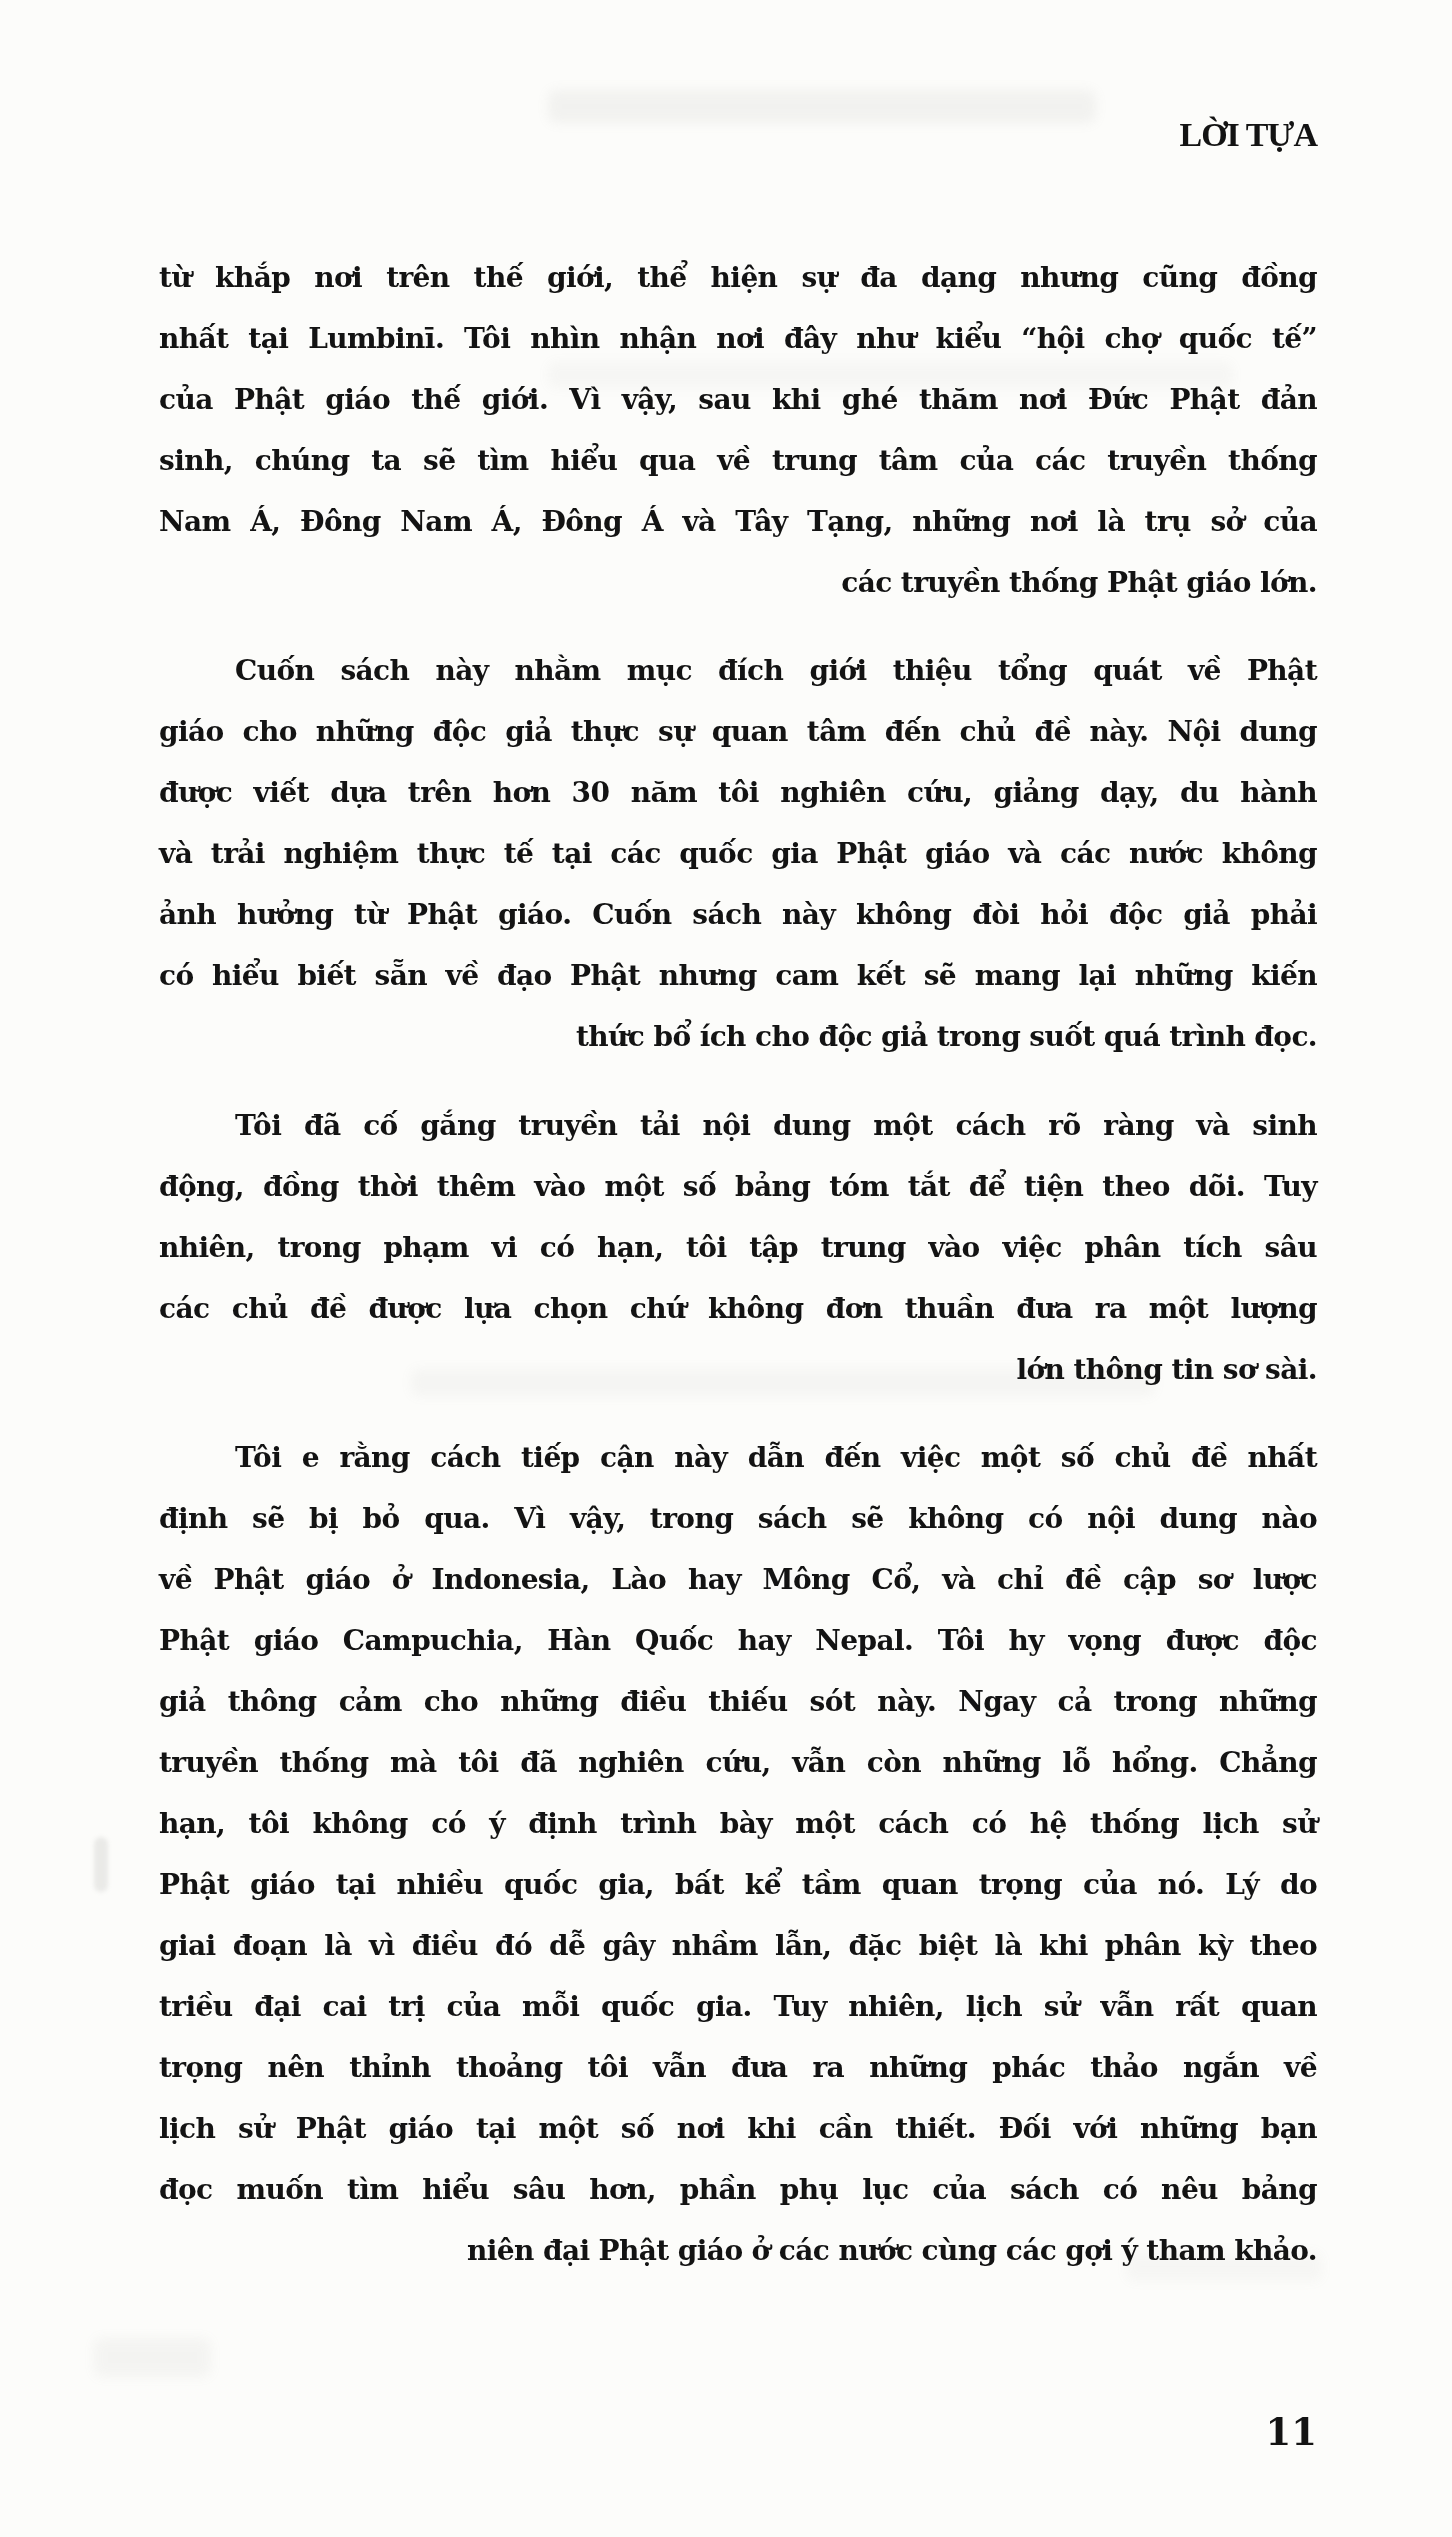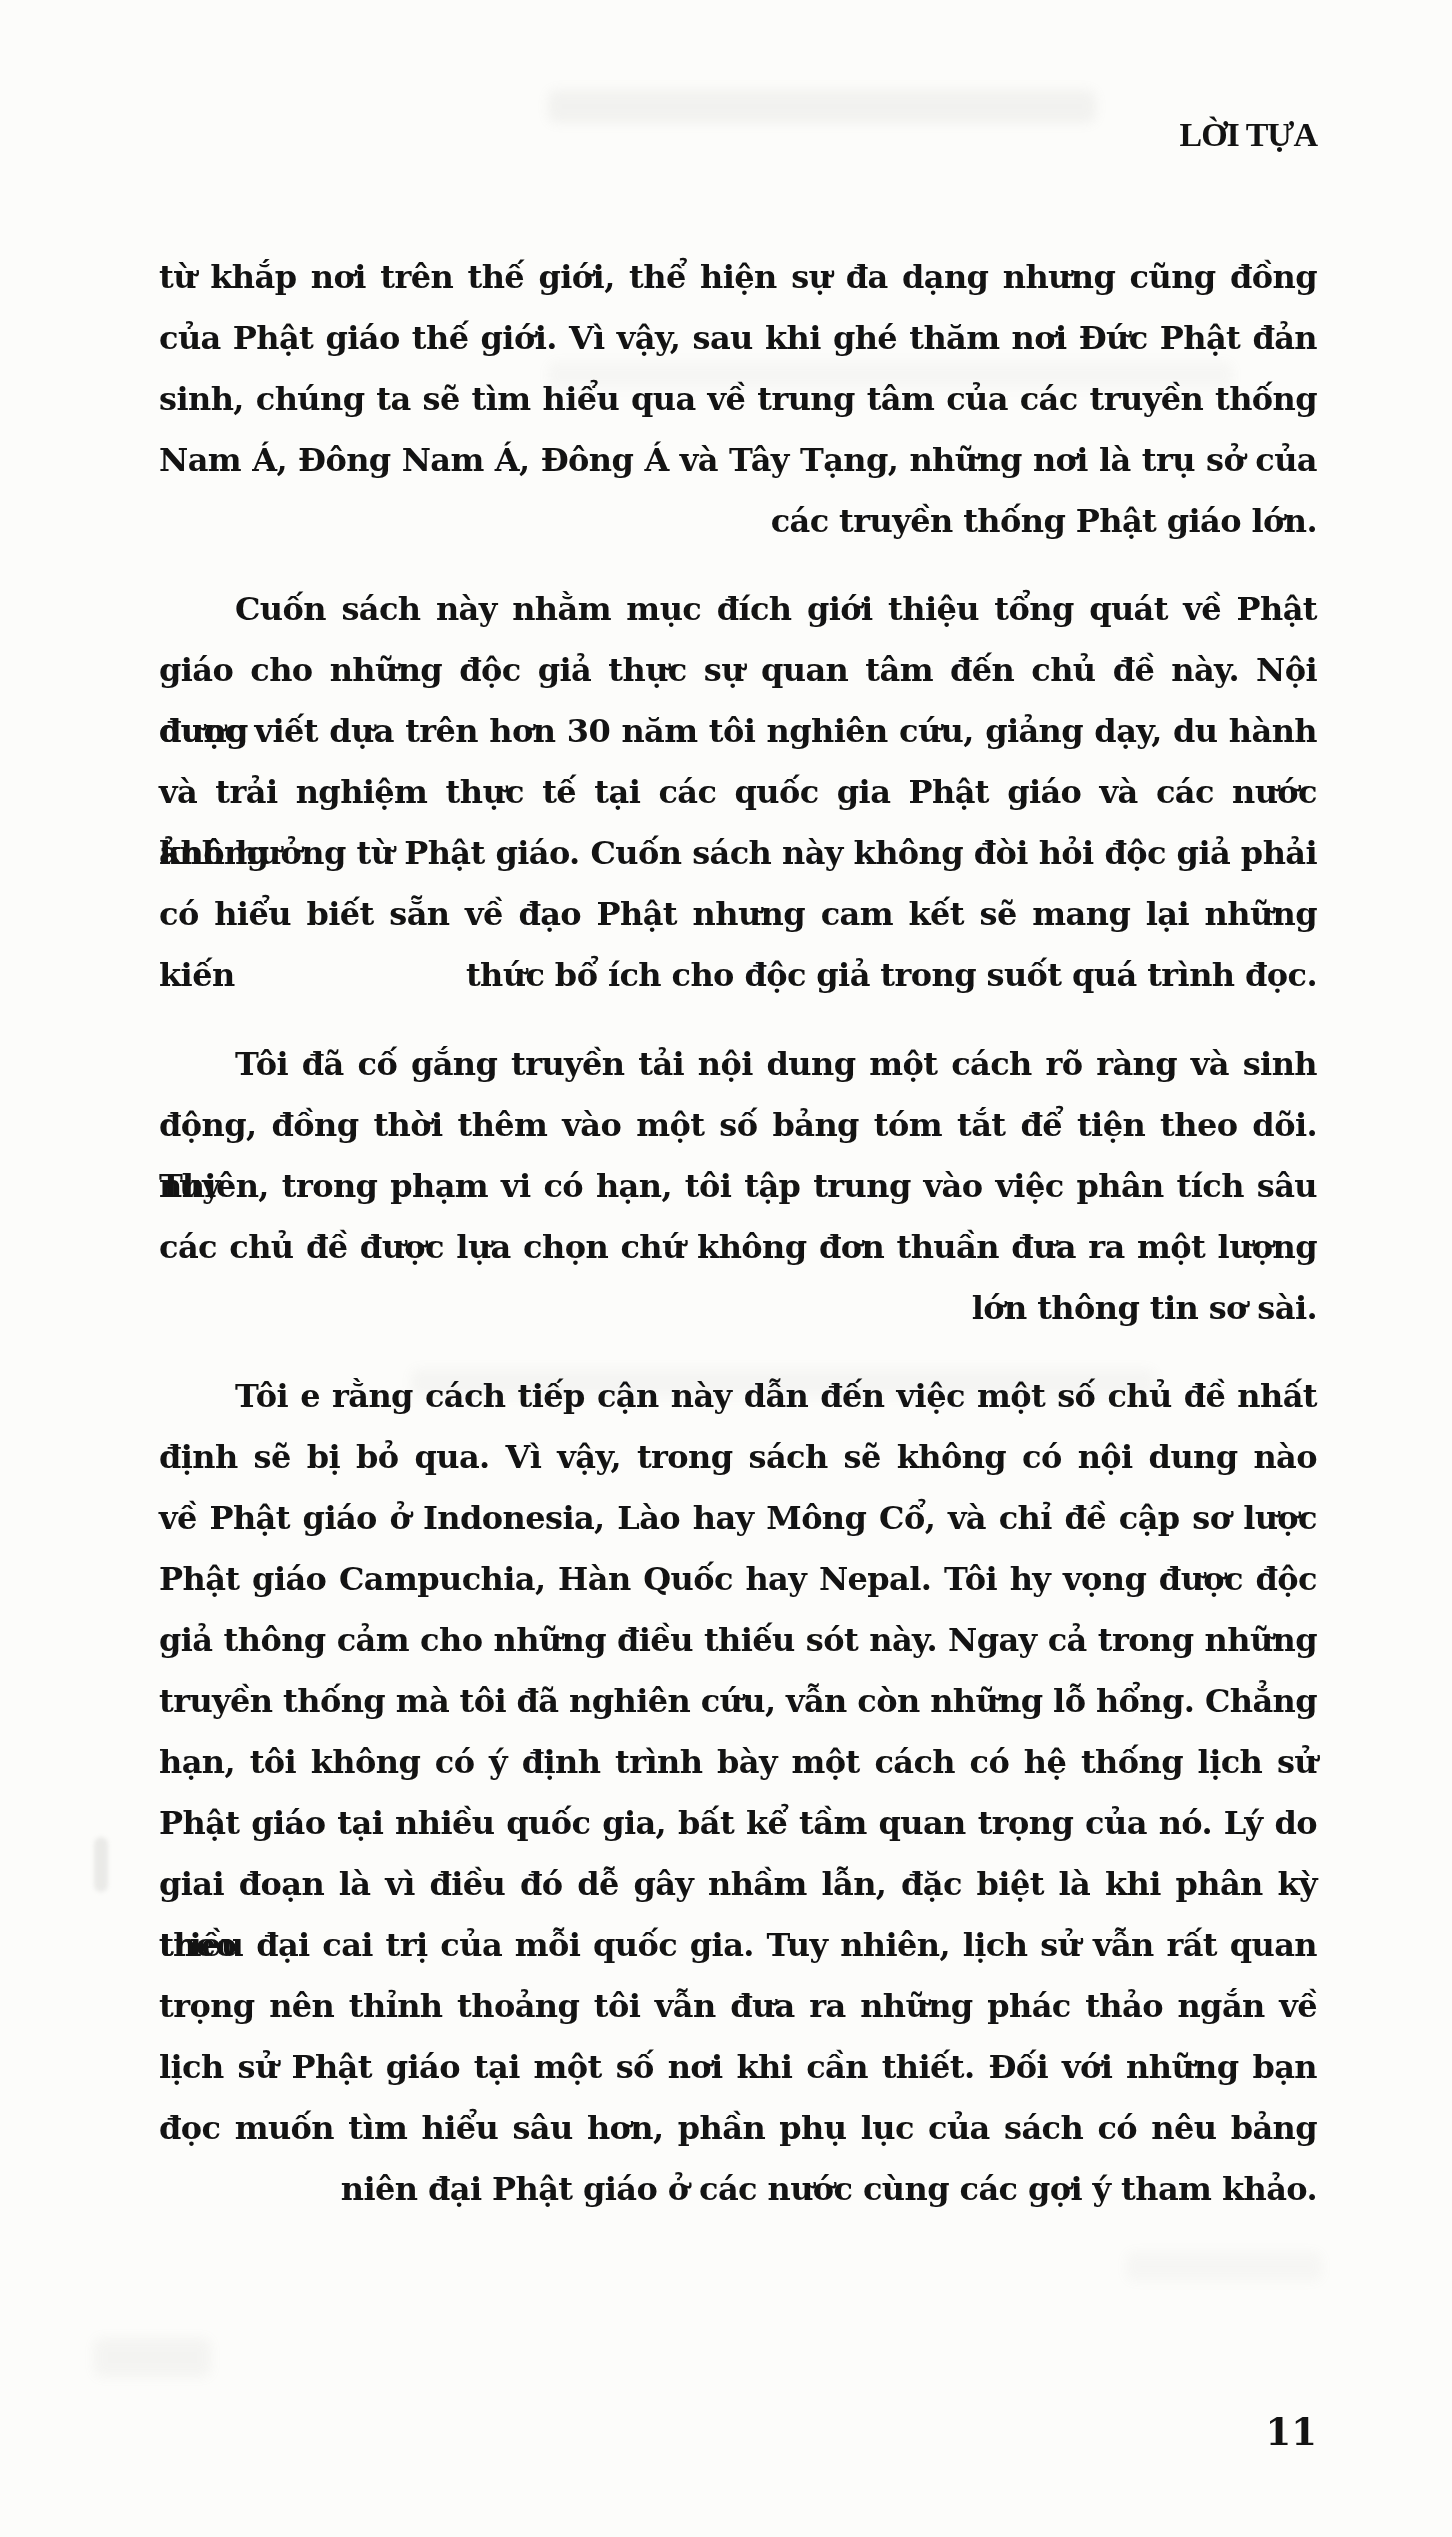--- a/index.html
+++ b/index.html
@@ -26,21 +26,21 @@
     color: #131313;
     white-space: nowrap;
   }
   .body-text {
     position: absolute;
     top: 247px;
     left: 159px;
     width: 1158px;
     font-family: "DejaVu Serif", "Liberation Serif", serif;
     font-weight: bold;
-    font-size: 32px;
+    font-size: 28px;
     letter-spacing: -0.6px;
     color: #131313;
   }
   .paragraph { margin: 0; }
   .paragraph.spaced { margin-top: 27.4px; }
   .line {
     height: 61px;
     line-height: 61px;
     white-space: normal;
     overflow: visible;
@@ -90,20 +90,21 @@
   <div class="artifact a3"></div>
   <div class="artifact a4"></div>
   <div class="artifact a5"></div>
   <div class="artifact a6"></div>
 
   <div class="running-header">LỜI TỰA</div>
 
   <div class="body-text" id="paragraphs">
       <div class="paragraph">
         <div class="line justified">từ khắp nơi trên thế giới, thể hiện sự đa dạng nhưng cũng đồng</div>
+        <div class="line justified">nhất tại Lumbinī. Tôi nhìn nhận nơi đây như kiểu “hội chợ quốc tế”</div>
         <div class="line justified">của Phật giáo thế giới. Vì vậy, sau khi ghé thăm nơi Đức Phật đản</div>
         <div class="line justified">sinh, chúng ta sẽ tìm hiểu qua về trung tâm của các truyền thống</div>
         <div class="line justified">Nam Á, Đông Nam Á, Đông Á và Tây Tạng, những nơi là trụ sở của</div>
         <div class="line plain">các truyền thống Phật giáo lớn.</div>
       </div>
       <div class="paragraph indent spaced">
         <div class="line justified">Cuốn sách này nhằm mục đích giới thiệu tổng quát về Phật</div>
         <div class="line justified">giáo cho những độc giả thực sự quan tâm đến chủ đề này. Nội dung</div>
         <div class="line justified">được viết dựa trên hơn 30 năm tôi nghiên cứu, giảng dạy, du hành</div>
         <div class="line justified">và trải nghiệm thực tế tại các quốc gia Phật giáo và các nước không</div>

